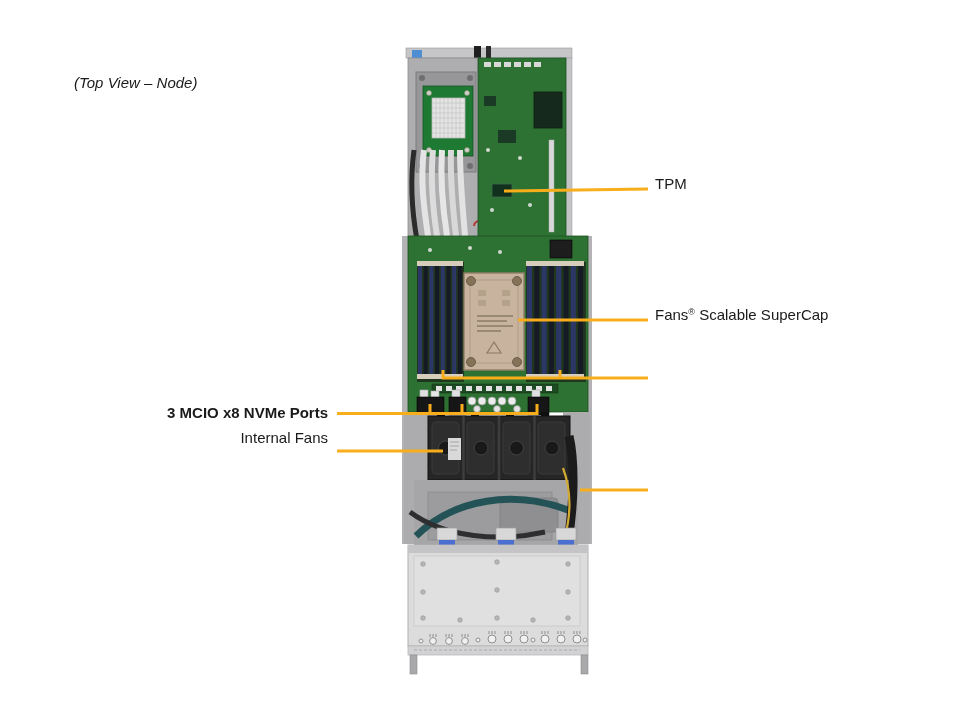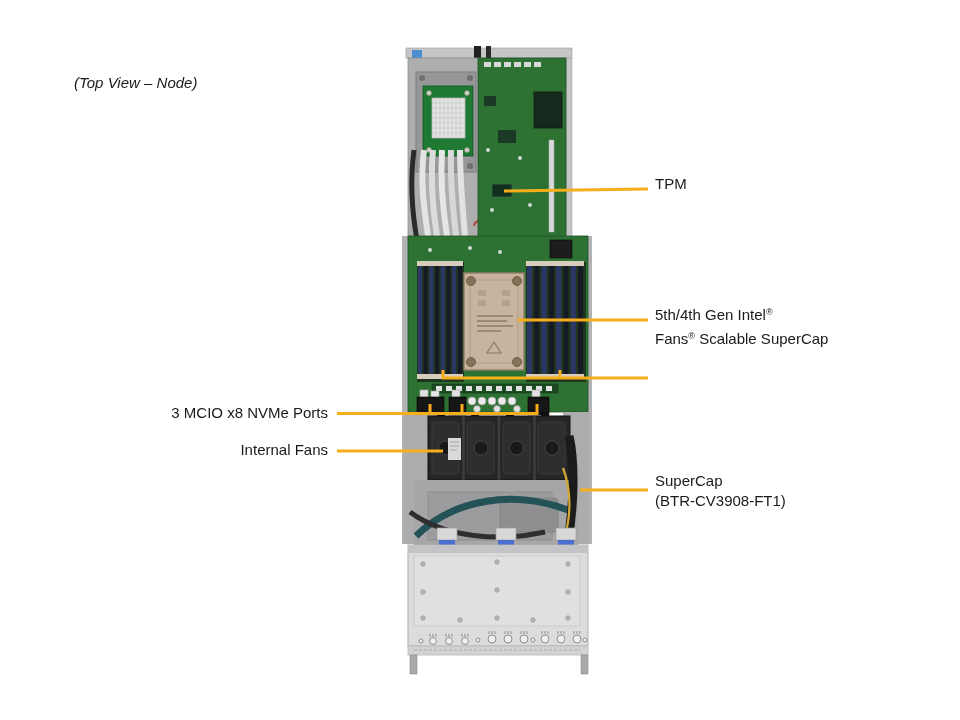--- a/index.html
+++ b/index.html
@@ -16,22 +16,22 @@
   svg{position:absolute;left:0;top:0;}
   .figure-title{
     position:absolute;left:74px;top:74px;font-size:15px;font-style:italic;
     color:var(--text);white-space:nowrap;
   }
   .label{position:absolute;font-size:15px;line-height:20px;color:var(--text);white-space:nowrap;}
   .label sup{font-size:9px;position:relative;top:1px;}
   .lbl-tpm{left:655px;top:174px;}
   .lbl-cpu{left:655px;top:301px;}
   .lbl-dimm{left:655px;top:369px;}
-  .lbl-mcio{right:632px;top:403px;}
-  .lbl-fans{right:632px;top:440px;text-align:right;margin-left:12px;}
+  .lbl-mcio{right:632px;top:403px;font-weight:bold;}
+  .lbl-fans{right:632px;top:428px;text-align:right;margin-left:12px;}
   .lbl-supercap{left:655px;top:471px;}
   .callout-line{stroke:var(--callout);stroke-width:3;fill:none;}
   .pcb-fill{fill:var(--pcb);}
 </style>
 </head>
 <body>
 
 <div class="page">
 
   <svg width="960" height="720" viewBox="0 0 960 720">
@@ -279,27 +279,22 @@
     </g>
   </svg>
 
   <div class="figure-title">(Top View – Node)</div>
 
   <div class="label lbl-tpm">
     <div>TPM</div>
   </div>
 
   <div class="label lbl-cpu">
-    <div><span>5th/4th Gen Intel</span><sup>®</sup></div>
     <div><span>Fans</span><sup>®</sup><span> Scalable SuperCap</span></div>
   </div>
 
 
   <div class="label lbl-mcio">3 MCIO x8 NVMe Ports</div>
 
   <div class="label lbl-fans">Internal Fans</div>
 
-  <div class="label lbl-supercap">
-    <div>SuperCap</div>
-    <div>(BTR-CV3908-FT1)</div>
-  </div>
 
 </div>
 
 </body></html>

